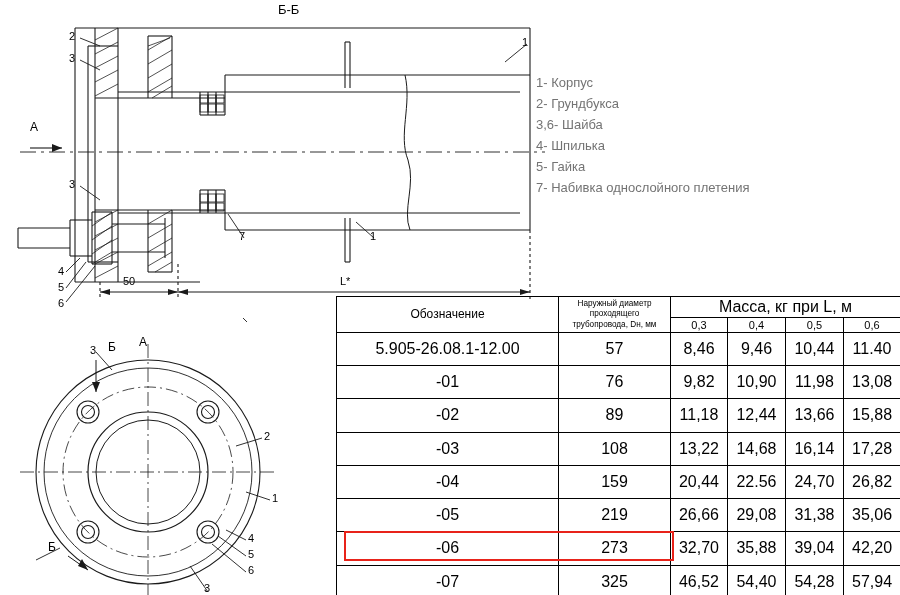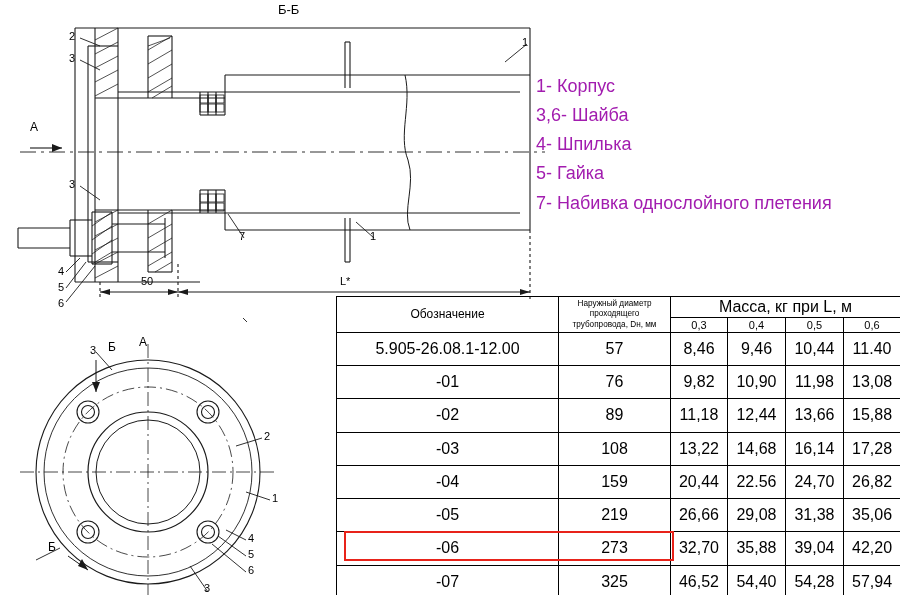--- a/index.html
+++ b/index.html
@@ -27,22 +27,22 @@
     height: 595px;
   }
   
   .legend {
     position: absolute;
     left: 536px;
     top: 72px;
     width: 360px;
   }
   .legend-item {
-    font-size: 18px;
-    color: #a21caf;
+    font-size: 13px;
+    color: #737373;
     line-height: 1.62;
     white-space: nowrap;
   }
   
   .sec-label {
     position: absolute;
     font-size: 13px;
     color: #000;
   }
   
@@ -293,35 +293,36 @@
   <div class="ann" style="left:522px; top:36px;">1</div>
 
   <div class="ann" style="left:69px; top:178px;">3</div>
   <div class="ann" style="left:239px; top:230px;">7</div>
   <div class="ann" style="left:370px; top:230px;">1</div>
 
   <div class="ann" style="left:58px; top:265px;">4</div>
   <div class="ann" style="left:58px; top:281px;">5</div>
   <div class="ann" style="left:58px; top:297px;">6</div>
 
-  <div class="ann" style="left:141px; top:275px;">50</div>
+  <div class="ann" style="left:123px; top:275px;">50</div>
   <div class="ann" style="left:340px; top:275px;">L*</div>
 
   <div class="ann" style="left:90px; top:344px;">3</div>
   <div class="ann ann-b" style="left:108px; top:340px;">Б</div>
   <div class="ann" style="left:264px; top:430px;">2</div>
   <div class="ann" style="left:272px; top:492px;">1</div>
   <div class="ann ann-b" style="left:48px; top:540px;">Б</div>
   <div class="ann" style="left:248px; top:532px;">4</div>
   <div class="ann" style="left:248px; top:548px;">5</div>
   <div class="ann" style="left:248px; top:564px;">6</div>
   <div class="ann" style="left:204px; top:582px;">3</div>
 
   <div class="legend">
     <div class="legend-item">1- Корпус</div>
+    <div class="legend-item">2- Грундбукса</div>
     <div class="legend-item">3,6- Шайба</div>
     <div class="legend-item">4- Шпилька</div>
     <div class="legend-item">5- Гайка</div>
     <div class="legend-item">7- Набивка однослойного плетения</div>
   </div>
 
   <div class="tbl-wrap">
     <table class="spec">
       <colgroup>
         <col style="width:222px">

